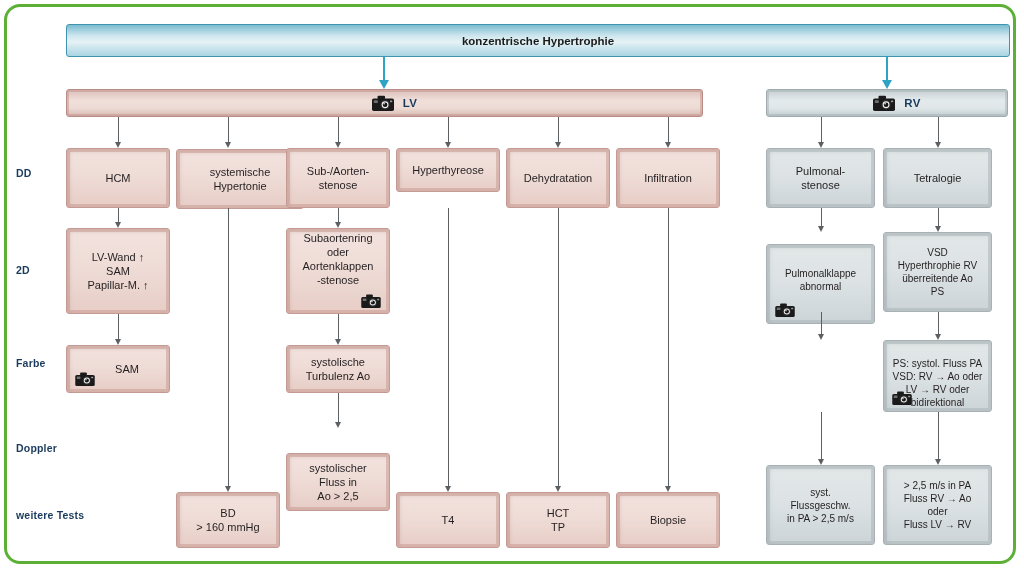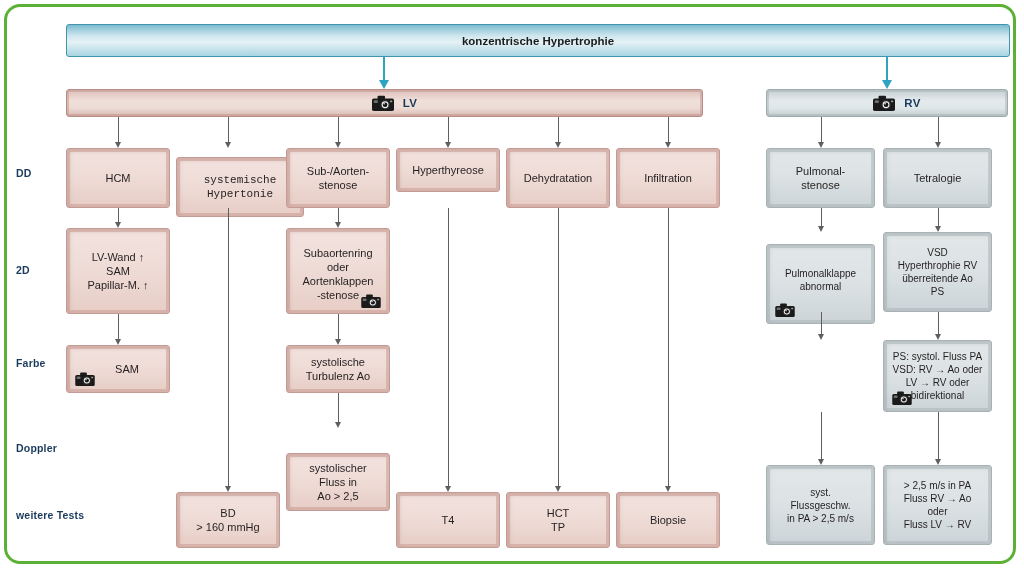--- a/index.html
+++ b/index.html
@@ -171,21 +171,21 @@
 <rect x="2.5" y="7.5" width="6" height="4" rx="1" fill="#6f6f6f"></rect>
 <circle cx="19" cy="14" r="7" fill="#2c2c2c"></circle>
 <circle cx="19" cy="14" r="5" fill="#f2f2f2"></circle>
 <circle cx="19" cy="14" r="3.4" fill="#151515"></circle>
 <circle cx="17.6" cy="12.6" r="1.15" fill="#ffffff"></circle>
 <rect x="26" y="8" width="3.5" height="2.4" rx="1" fill="#9a9a9a"></rect>
 </svg></span>
     </div>
     <div class="vline" style="left: 228px; top: 117px; height: 25px;"></div>
     <div class="arrowhead" style="left: 225px; top: 142px;"></div>
-    <div class="box pink" style="left: 176px; top: 157px; width: 128px; height: 60px; font-family: Liberation Mono, monospace;">
+    <div class="box pink" style="left: 176px; top: 149px; width: 128px; height: 60px;">
       <div class="inner">
         <div>systemische</div>
         <div>Hypertonie</div>
       </div>
     </div>
     <div class="vline" style="left: 228px; top: 208px; height: 278px;"></div>
     <div class="arrowhead" style="left: 225px; top: 486px;"></div>
     <div class="box pink" style="left: 176px; top: 492px; width: 104px; height: 56px;">
       <div class="inner">
         <div>BD</div>
@@ -195,21 +195,21 @@
     <div class="vline" style="left: 338px; top: 117px; height: 25px;"></div>
     <div class="arrowhead" style="left: 335px; top: 142px;"></div>
     <div class="box pink" style="left: 286px; top: 148px; width: 104px; height: 60px;">
       <div class="inner">
         <div>Sub-/Aorten-</div>
         <div>stenose</div>
       </div>
     </div>
     <div class="vline" style="left: 338px; top: 208px; height: 14px;"></div>
     <div class="arrowhead" style="left: 335px; top: 222px;"></div>
-    <div class="box pink" style="left: 286px; top: 228px; width: 104px; height: 86px; align-items: flex-start; padding-top: 17px;">
+    <div class="box pink" style="left: 286px; top: 228px; width: 104px; height: 86px; align-items: flex-start; padding-top: 2px;">
       <div class="inner">
         <div>Subaortenring</div>
         <div>oder</div>
         <div>Aortenklappen</div>
         <div>-stenose</div>
       </div>
       <span class="cam-inbox" style="right: 8px; bottom: 5px;"><svg width="20" height="14" viewBox="0 0 32 23">
 <rect x="0" y="5" width="32" height="18" rx="2.5" fill="#1a1a1a"></rect>
 <rect x="8" y="1" width="11" height="5" rx="1.6" fill="#1a1a1a"></rect>
 <rect x="2.5" y="7.5" width="6" height="4" rx="1" fill="#6f6f6f"></rect>
@@ -329,21 +329,21 @@
     <div class="box grey" style="left: 883px; top: 232px; width: 109px; height: 80px; font-size: 10px; line-height: 13px;">
       <div class="inner">
         <div>VSD</div>
         <div>Hyperthrophie RV</div>
         <div>überreitende Ao</div>
         <div>PS</div>
       </div>
     </div>
     <div class="vline" style="left: 937.5px; top: 312px; height: 22px;"></div>
     <div class="arrowhead" style="left: 934.5px; top: 334px;"></div>
-    <div class="box grey" style="left: 883px; top: 340px; width: 109px; height: 72px; font-size: 10px; line-height: 13px; align-items: flex-start; padding-top: 9px;">
+    <div class="box grey" style="left: 883px; top: 340px; width: 109px; height: 72px; font-size: 10px; line-height: 13px; align-items: flex-start; padding-top: 16px;">
       <div class="inner">
         <div>PS: systol. Fluss PA</div>
         <div>VSD: RV → Ao oder</div>
         <div>LV → RV oder</div>
         <div>bidirektional</div>
       </div>
       <span class="cam-inbox" style="left: 8px; bottom: 6px;"><svg width="20" height="14" viewBox="0 0 32 23">
 <rect x="0" y="5" width="32" height="18" rx="2.5" fill="#1a1a1a"></rect>
 <rect x="8" y="1" width="11" height="5" rx="1.6" fill="#1a1a1a"></rect>
 <rect x="2.5" y="7.5" width="6" height="4" rx="1" fill="#6f6f6f"></rect>

